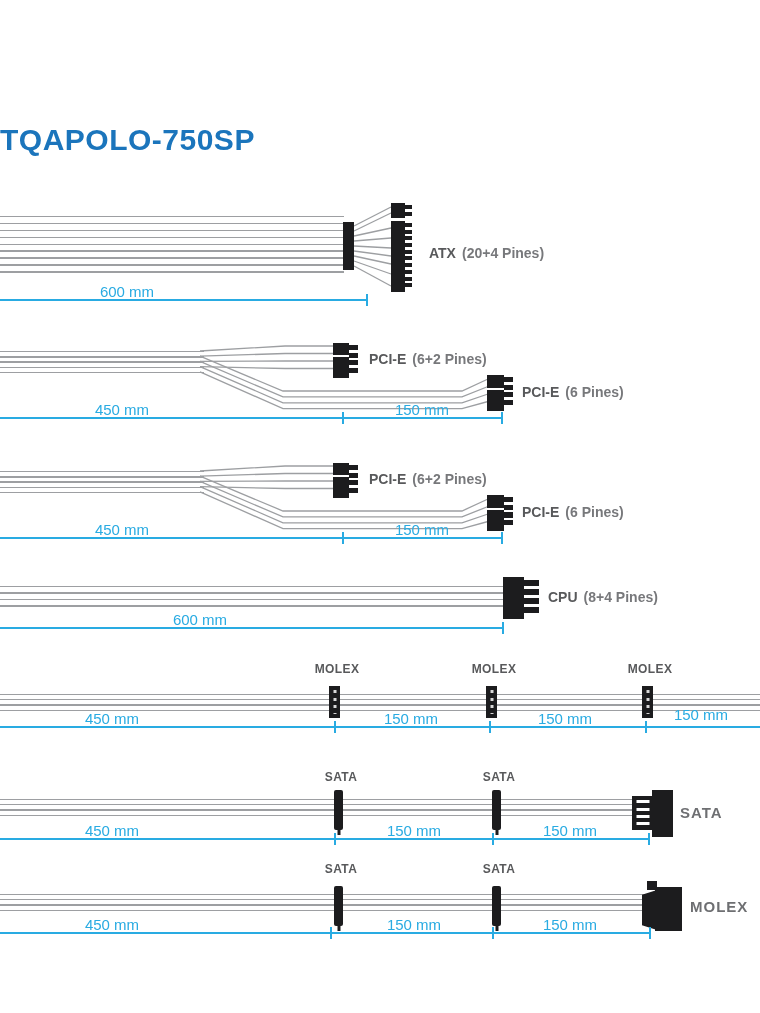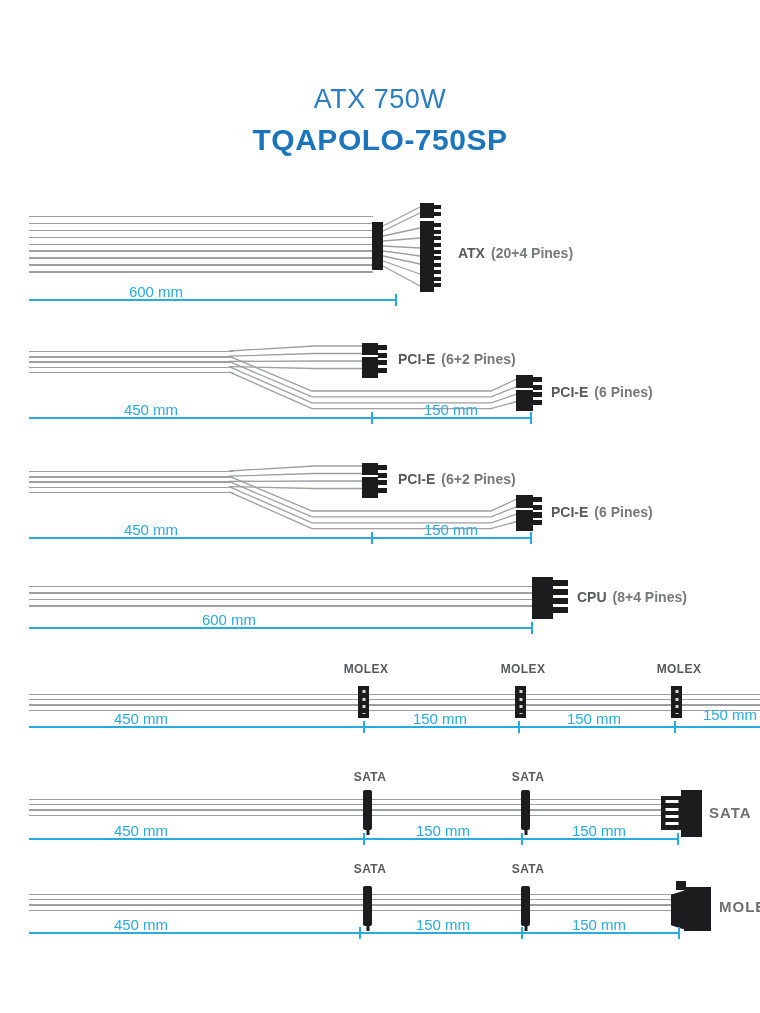--- a/index.html
+++ b/index.html
@@ -1,22 +1,22 @@
 <!DOCTYPE html>
 <html><head>
 <meta charset="utf-8">
 <style>
   html,body{margin:0;padding:0;background:#fff;}
   #root{position:relative;width:760px;height:1013px;background:#fff;overflow:hidden;
         font-family:"Liberation Sans","DejaVu Sans",sans-serif;}
-  .row{position:absolute;inset:0;pointer-events:none;margin-left:29px;}
+  .row{position:absolute;inset:0;pointer-events:none;}
   
   .title1{position:absolute;left:0;top:84px;width:100%;text-align:center;
           font-size:27px;font-weight:400;color:#2b7cc1;letter-spacing:.5px;}
-  .title2{position:absolute;left:0;top:123px;width:100%;text-align:center;
+  .title2{position:absolute;left:0;top:123px;width:100%;text-align:left;
           font-size:30px;font-weight:700;color:#1b75bc;letter-spacing:.5px;}
   
   .wires{position:absolute;}
   
   .blk{position:absolute;background:#1c1c1e;}
   .gap{position:absolute;background:#fff;}
   .teeth{position:absolute;}
   .dots{position:absolute;left:50%;transform:translateX(-50%);top:4px;bottom:4px;width:3px;
         background:repeating-linear-gradient(to bottom,#d9d9d9 0 3px,transparent 3px 7.5px);}
   .slots{position:absolute;left:50%;transform:translateX(-50%);top:4px;bottom:4px;width:13px;
@@ -36,21 +36,20 @@
   .tick{position:absolute;width:2px;height:12px;background:#29abe2;}
   .mlabel{position:absolute;transform:translateX(-50%);white-space:nowrap;
           font-size:15px;color:#29abe2;}
   svg{position:absolute;overflow:visible;}
 </style>
 </head>
 <body>
 
 <div id="root">
 
-  <div class="title1">ATX 750W</div>
   <div class="title2">TQAPOLO-750SP</div>
 
   <div class="row">
     <div class="wires" style="left:0;top:216px;width:344px;height:57px;
                 background:repeating-linear-gradient(to bottom,#9d9fa2 0 1.3px,transparent 1.3px 6.9px);"></div>
     <svg style="left:344px;top:200px" width="48" height="95" viewBox="0 0 48 95">
       <g fill="none" stroke="#9d9fa2" stroke-width="1.3">
         <path d="M10 26 L47 7"></path>
           <path d="M10 31 L47 13"></path>
           <path d="M10 36 L47 28"></path>

